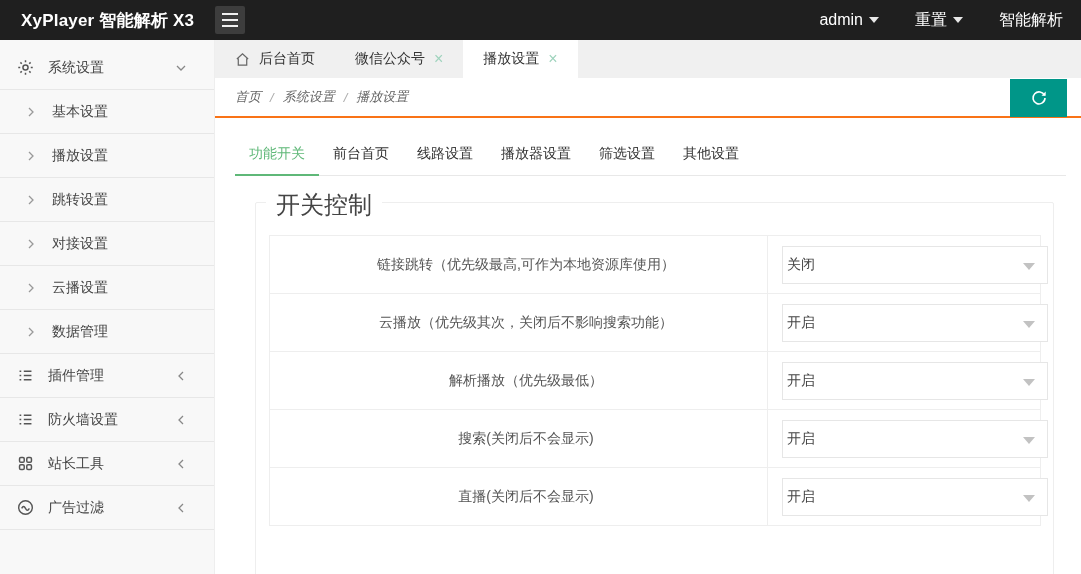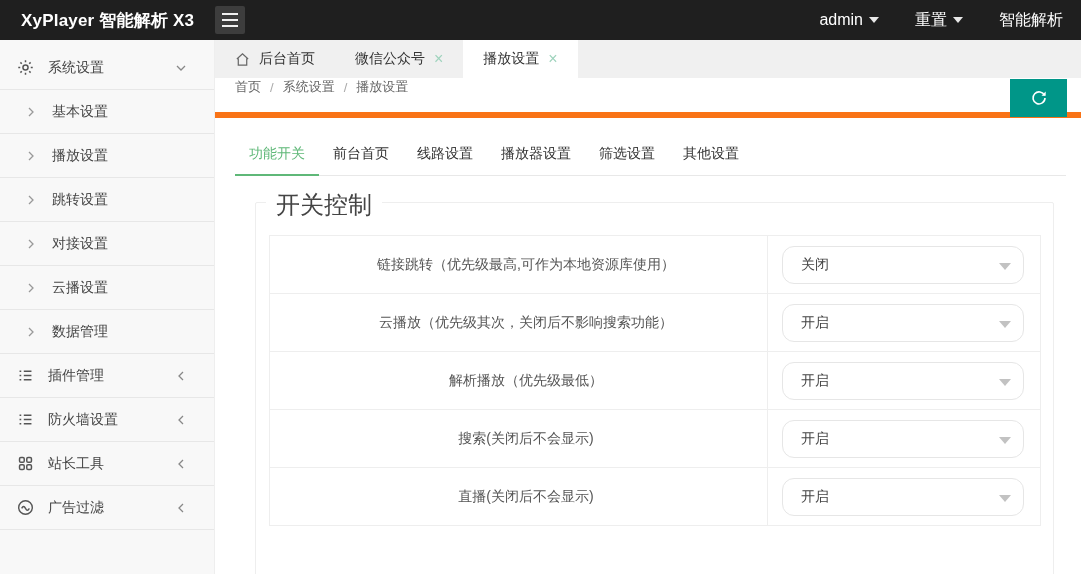--- a/index.html
+++ b/index.html
@@ -37,43 +37,43 @@
 
   
   .tabstrip { height:38px; background:#f0f0f0; display:flex; flex:none; }
   .wtab { height:38px; display:flex; align-items:center; gap:9px; padding:0 20px;
     font-size:14px; color:#333; cursor:pointer; white-space:nowrap; }
   .wtab.active { background:#fff; }
   .wtab .close { color:#9fd3bd; font-size:16px; line-height:1; cursor:pointer; }
   .tab-home { width:15px; height:15px; }
 
   
-  .crumbbar { height:40px; border-bottom:6px solid #f97316; display:flex; align-items:flex-start; flex:none; position:relative; }
+  .crumbbar { height:40px; border-bottom:2px solid #f97316; display:flex; align-items:center; flex:none; position:relative;font-style:italic; }
   .crumbs { padding-left:20px; font-size:13px; color:#666; display:flex; gap:9px; align-items:center; }
   .crumbs .sep { color:#aaa; }
   .crumbs .crumb { cursor:pointer; }
   .refresh-btn { position:absolute; right:14px; top:1px; width:57px; height:38px; background:#009688;
     display:flex; align-items:center; justify-content:center; cursor:pointer; }
 
   
   .content { flex:1; padding:0 15px 0 20px; overflow:hidden; }
   .set-tabs { display:flex; margin-top:27px; border-bottom:1px solid #e8e8e8;align-items:flex-end; }
   .set-tab { padding:0 14px 12px; font-size:14px; color:#333; cursor:pointer; position:relative; white-space:nowrap; }
   .set-tab.active { color:#5FB878; }
   .set-tab.active:after { content:""; position:absolute; left:0; right:0; bottom:-1px; height:2px; background:#5FB878; }
 
   .fieldset { border:1px solid #eee; border-radius:2px; margin:26px 12px 0 20px; height:420px; position:relative; }
   .legend { position:absolute; top:-14px; left:10px; background:#fff; padding:0 10px;
     font-size:24px; color:#444; }
 
   .settings-table { width:calc(100% - 25px); margin:32px 12px 0 13px; border-collapse:collapse; table-layout:fixed; }
   .settings-table td { border:1px solid #eee; height:58px; }
   .settings-table td.c1 { width:498px; padding-left:15px; font-size:14px; color:#555;text-align:center; }
-  .sel { width:242px; height:38px; margin-left:14px; border:1px solid #e6e6e6; border-radius:12px;
-    display:flex; align-items:center; background:#fff; font-size:14px; color:#444; padding-left:18px;
+  .sel { width:266px; height:38px; margin-left:14px; border:1px solid #e6e6e6; border-radius:0;
+    display:flex; align-items:center; background:#fff; font-size:14px; color:#444; padding-left:4px;
     position:relative; cursor:pointer; }
   .sel .sel-caret { position:absolute; right:12px; top:16px; width:0; height:0;
     border-left:6px solid transparent; border-right:6px solid transparent; border-top:7px solid #c2c2c2; }
 </style>
 </head>
 <body>
 
 <div class="topbar">
   <div class="logo">XyPlayer 智能解析 X3</div>
   <div class="burger">

